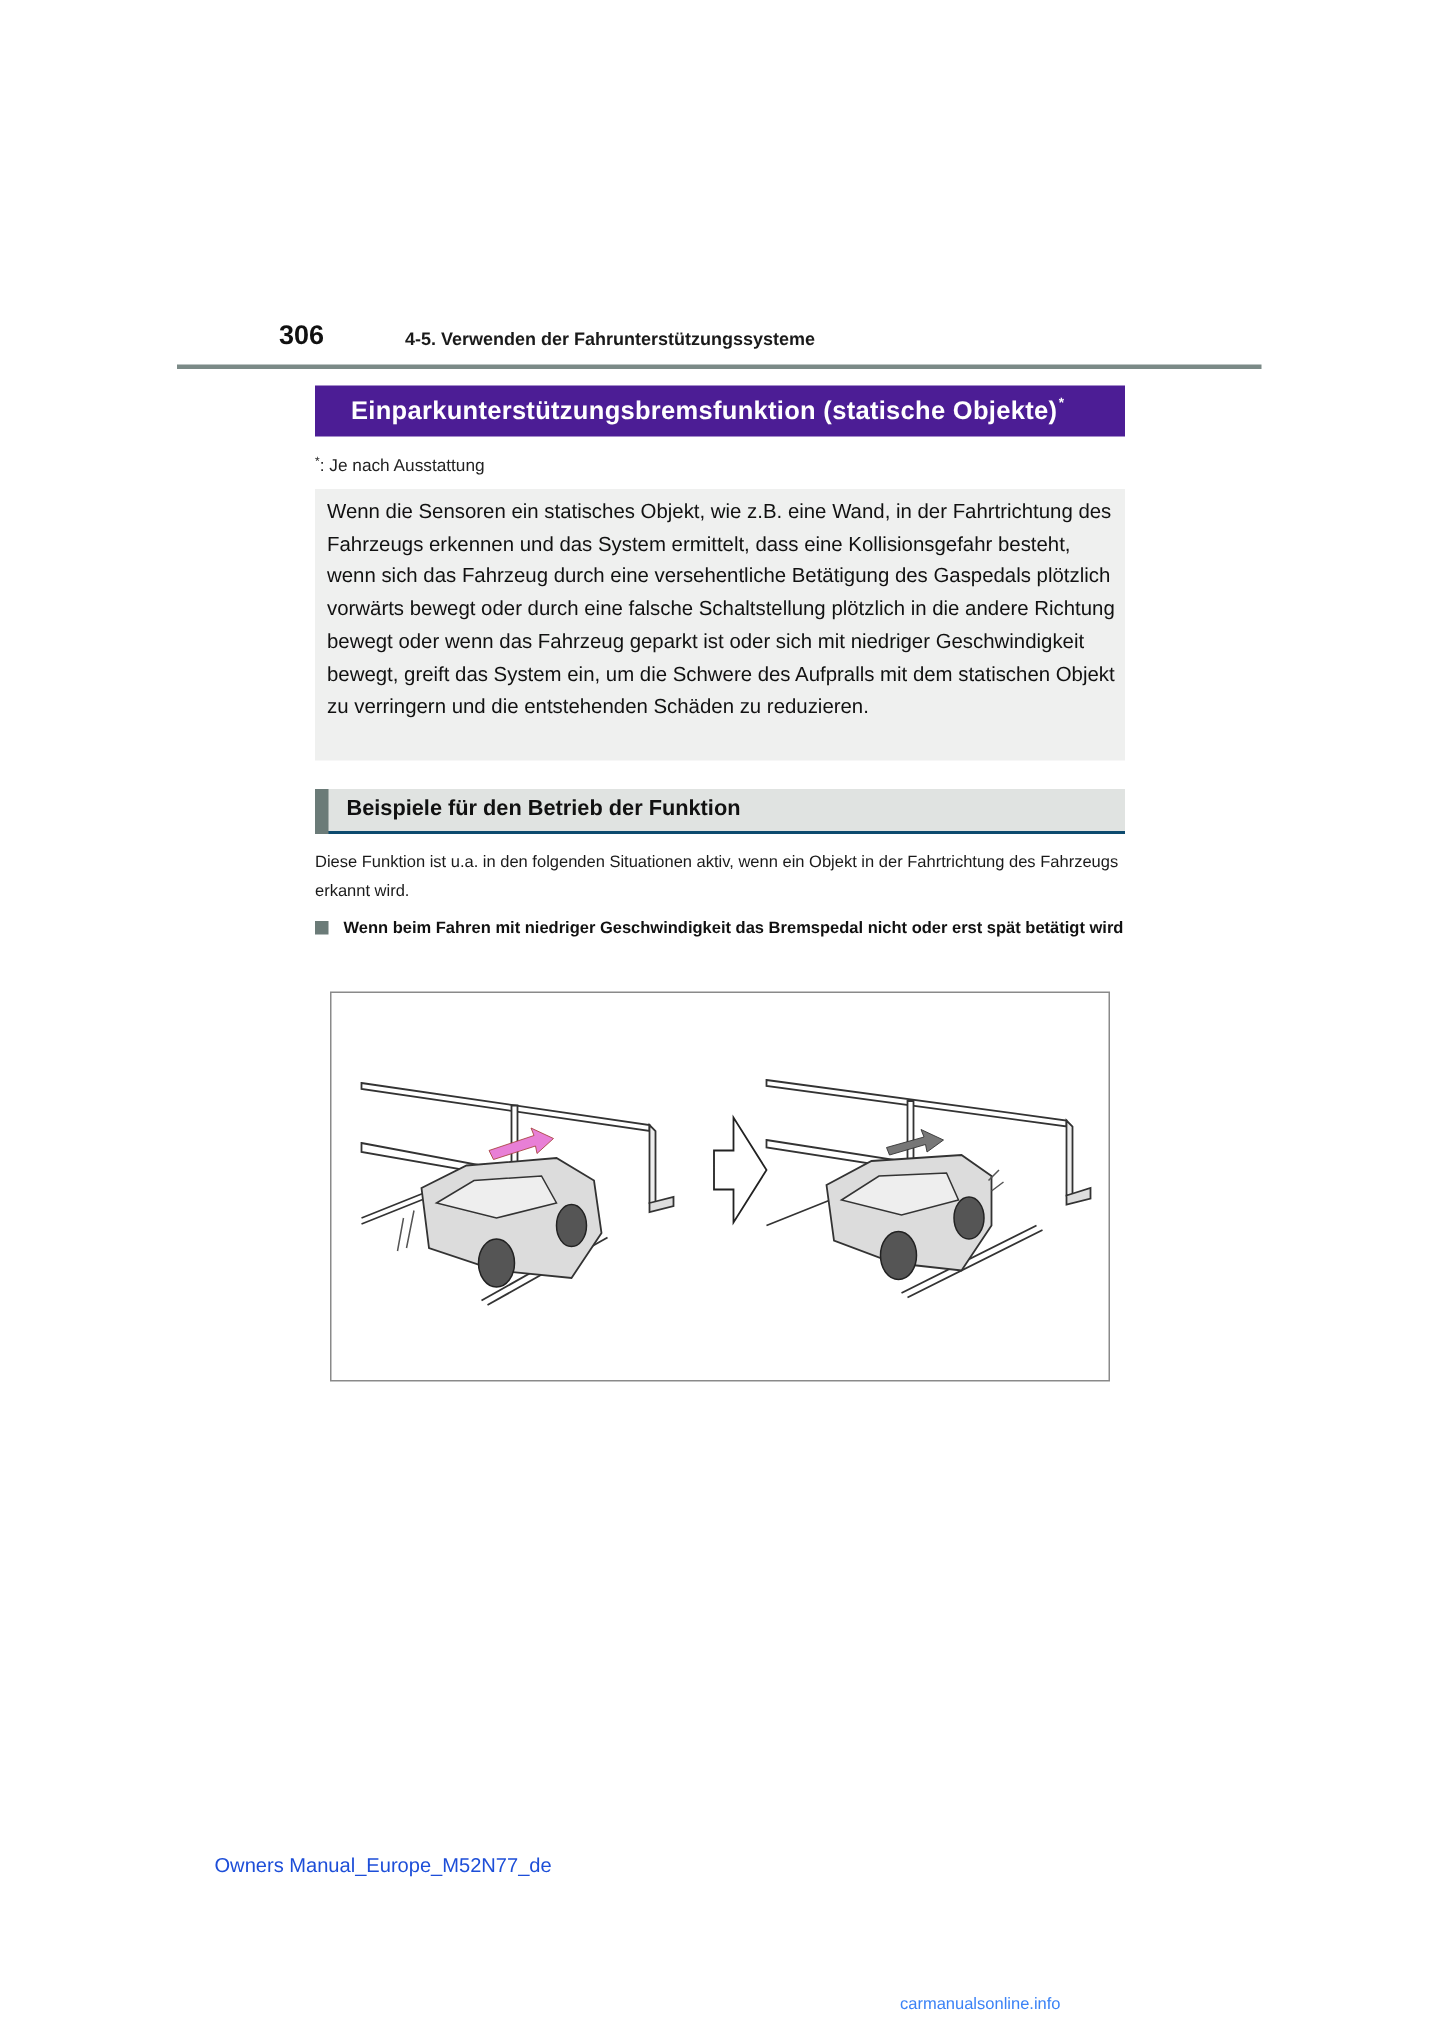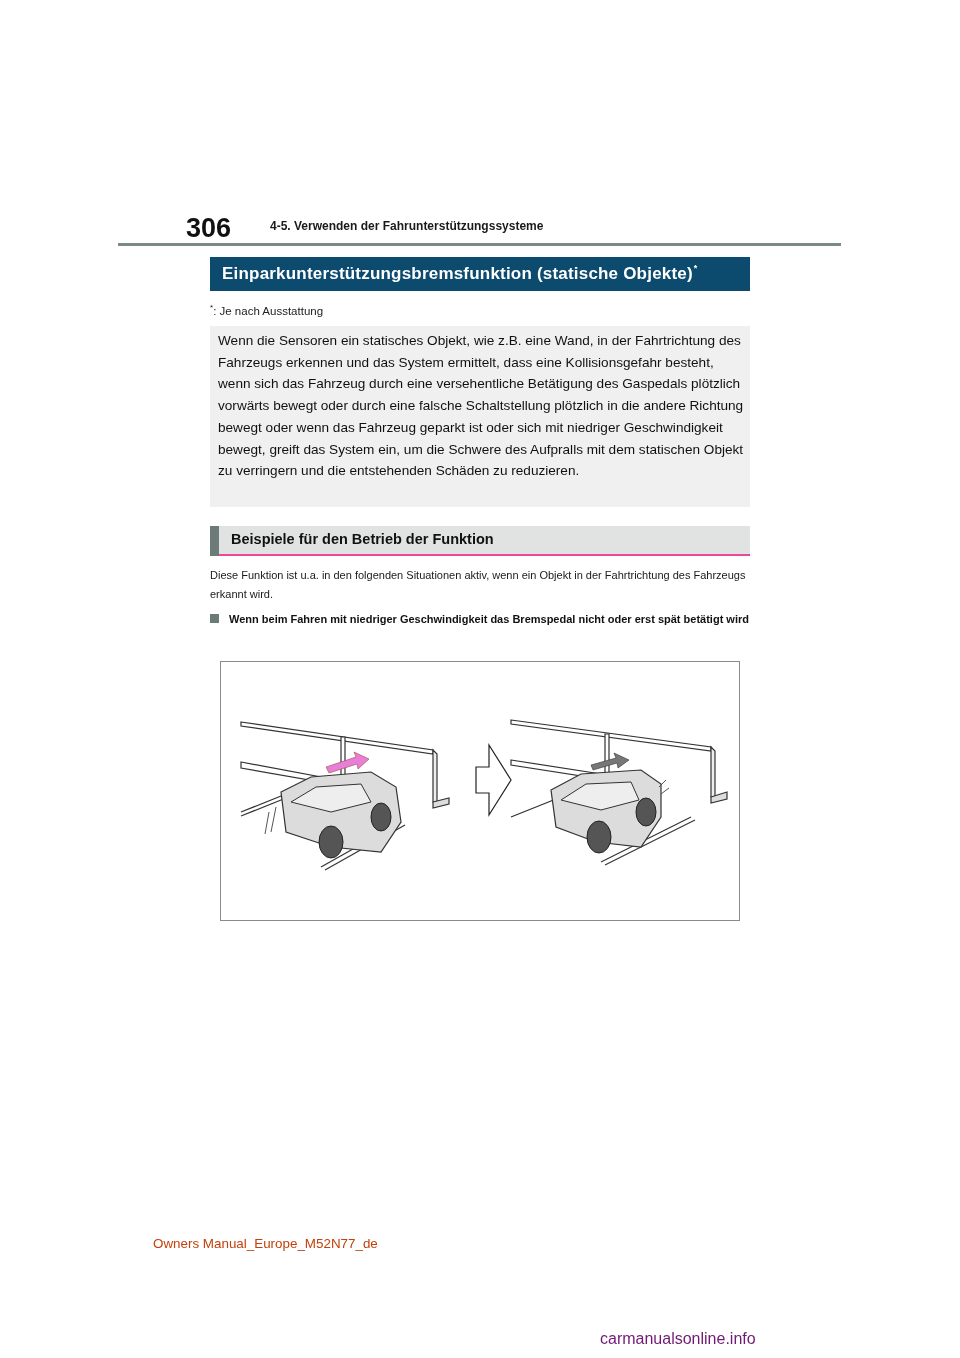--- a/index.html
+++ b/index.html
@@ -1,49 +1,49 @@
 <!DOCTYPE html>
 <html><head>
 <meta charset="utf-8">
 <style>
   html, body { margin:0; padding:0; background:#ffffff; }
   body { width:960px; height:1358px; position:relative; overflow:hidden;
          font-family:"Liberation Sans", sans-serif; color:#1a1a1a; }
   .abs { position:absolute; }
-  .page-number { left:186px; top:213px; font-size:27px; font-weight:bold; color:#111; }
+  .page-number { left:186px; top:213px; font-size:18px; font-weight:bold; color:#111; }
   .section-title { left:248px; top:219px; font-size:12px; font-weight:bold; color:#1a1a1a;margin-left:22px; }
   .header-rule { left:118px; top:243px; width:723px; height:3px; background:#7b8a87; }
 
-  .main-heading { left:210px; top:257px; width:540px; height:34px; background:#0c4a6e;
+  .main-heading { left:210px; top:257px; width:540px; height:34px; background:#4c1d95;
                   color:#fff; font-weight:bold; font-size:17px; line-height:34px;
-                  padding-left:12px; box-sizing:border-box; letter-spacing:0.2px; }
+                  padding-left:24px; box-sizing:border-box; letter-spacing:0.2px; }
   .main-heading sup { font-size:9px; vertical-align:top; position:relative; top:-6px; margin-left:1px; }
 
   .footnote { left:210px; top:305px; font-size:11.5px; color:#222; }
   .footnote sup { font-size:8px; vertical-align:top; position:relative; top:-2px; }
 
   .intro-box { left:210px; top:326px; width:540px; height:181px; background:#eff0ef; }
   .intro-text { left:218px; top:330px; width:526px; font-size:13.6px; font-weight:normal;
                 line-height:21.7px; color:#111; }
 
   .sub-heading { left:210px; top:526px; width:540px; height:30px; background:#e0e3e1;
-                 border-bottom:2px solid #ec4899; box-sizing:border-box; }
+                 border-bottom:2px solid #0c4a6e; box-sizing:border-box; }
   .sub-heading .bar { position:absolute; left:0; top:0; width:9px; height:30px; background:#6b7b78; }
   .sub-heading .label { position:absolute; left:21px; top:5px; font-size:14.5px; font-weight:bold; color:#111; }
 
   .body-text { left:210px; top:566px; width:540px; font-size:11px; line-height:19px; color:#1a1a1a; }
 
   .bullet-item { left:210px; top:610px; width:540px; }
   .bullet-square { position:absolute; left:0; top:4px; width:9px; height:9px; background:#6b7b78; }
   .bullet-text { position:absolute; left:19px; top:0; width:520px; font-size:11px; font-weight:bold; line-height:19.5px; color:#111; }
 
   .figure { left:220px; top:661px; width:520px; height:260px; border:1px solid #8a8a8a; box-sizing:border-box; background:#fff; }
 
-  .footer-text { left:143px; top:1236px; font-size:13.4px; color:#c2410c;margin-left:10px; }
-  .watermark { left:600px; top:1330px; font-size:16px; color:#701a75; }
+  .footer-text { left:143px; top:1236px; font-size:13.4px; color:#1d4ed8; }
+  .watermark { left:600px; top:1330px; font-size:11px; color:#3b82f6; }
 </style>
 </head>
 <body>
 
 <div class="abs page-number">306</div>
 <div class="abs section-title">4-5. Verwenden der Fahrunterstützungssysteme</div>
 <div class="abs header-rule"></div>
 
 <div class="abs main-heading">
   <span>Einparkunterstützungsbremsfunktion (statische Objekte)</span><sup>*</sup>

